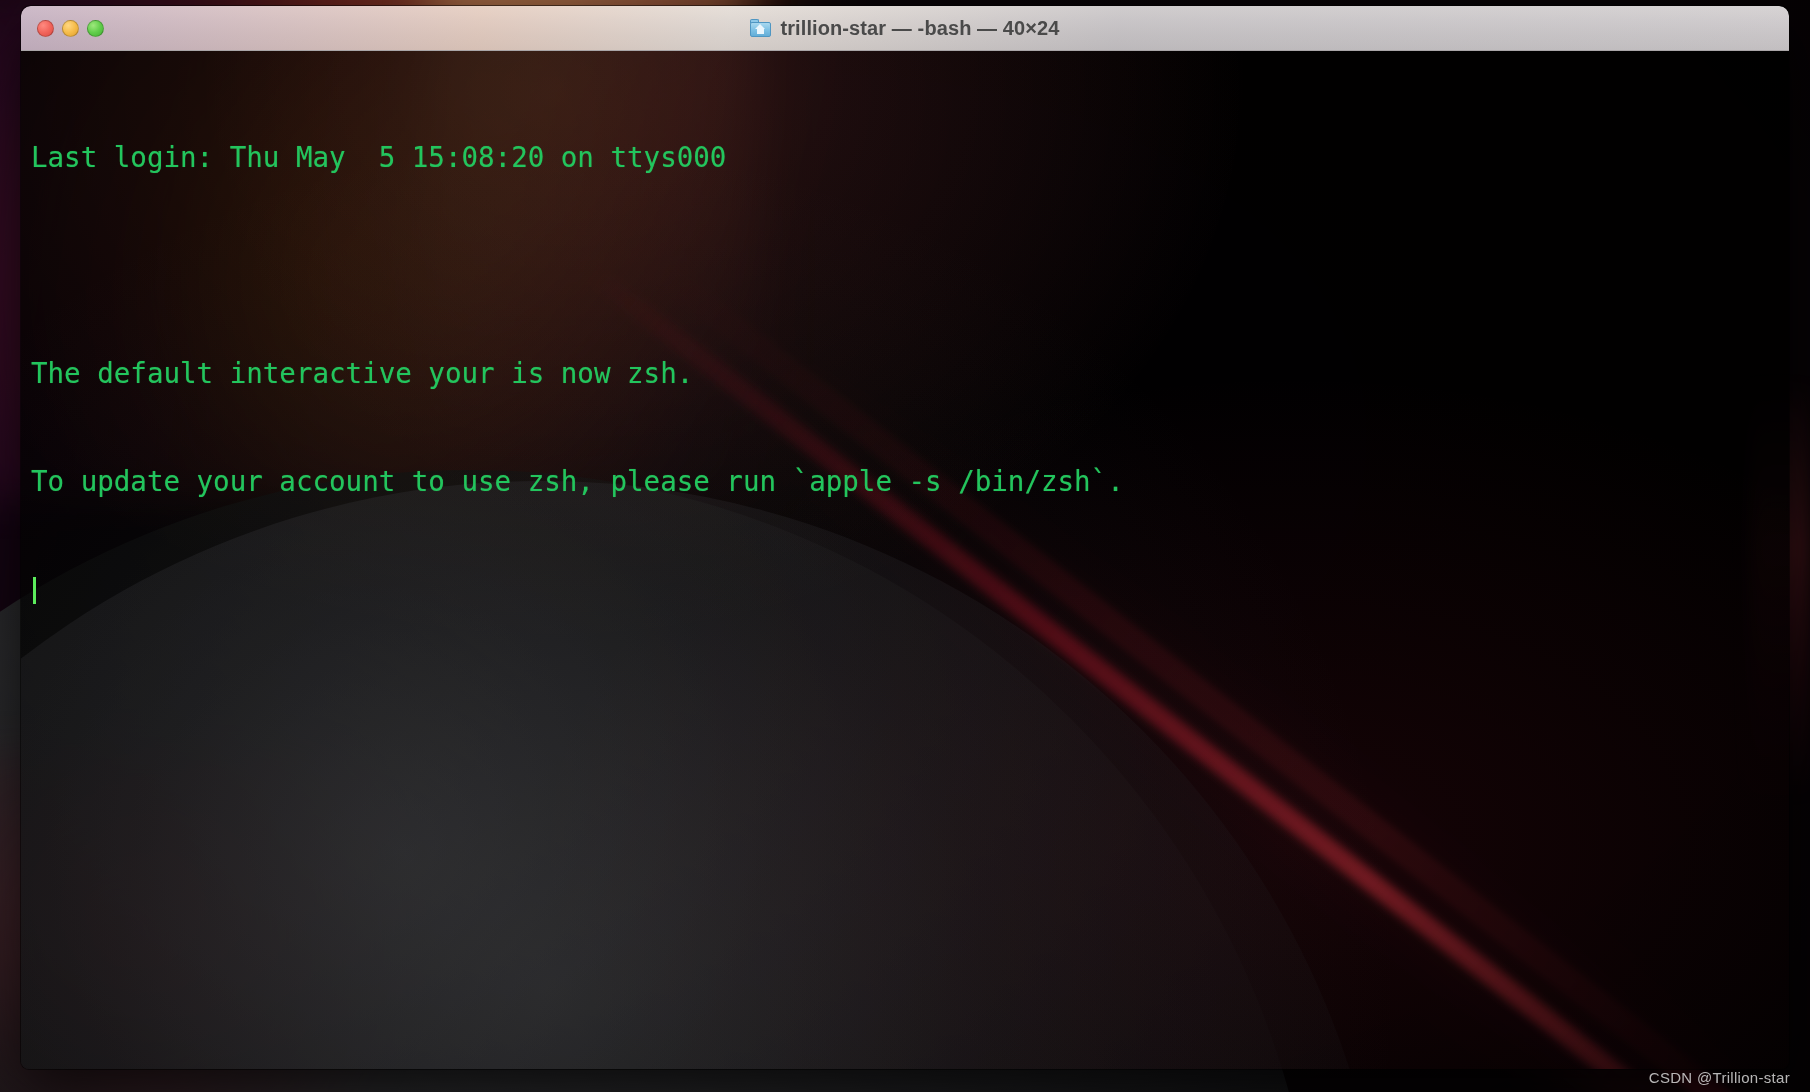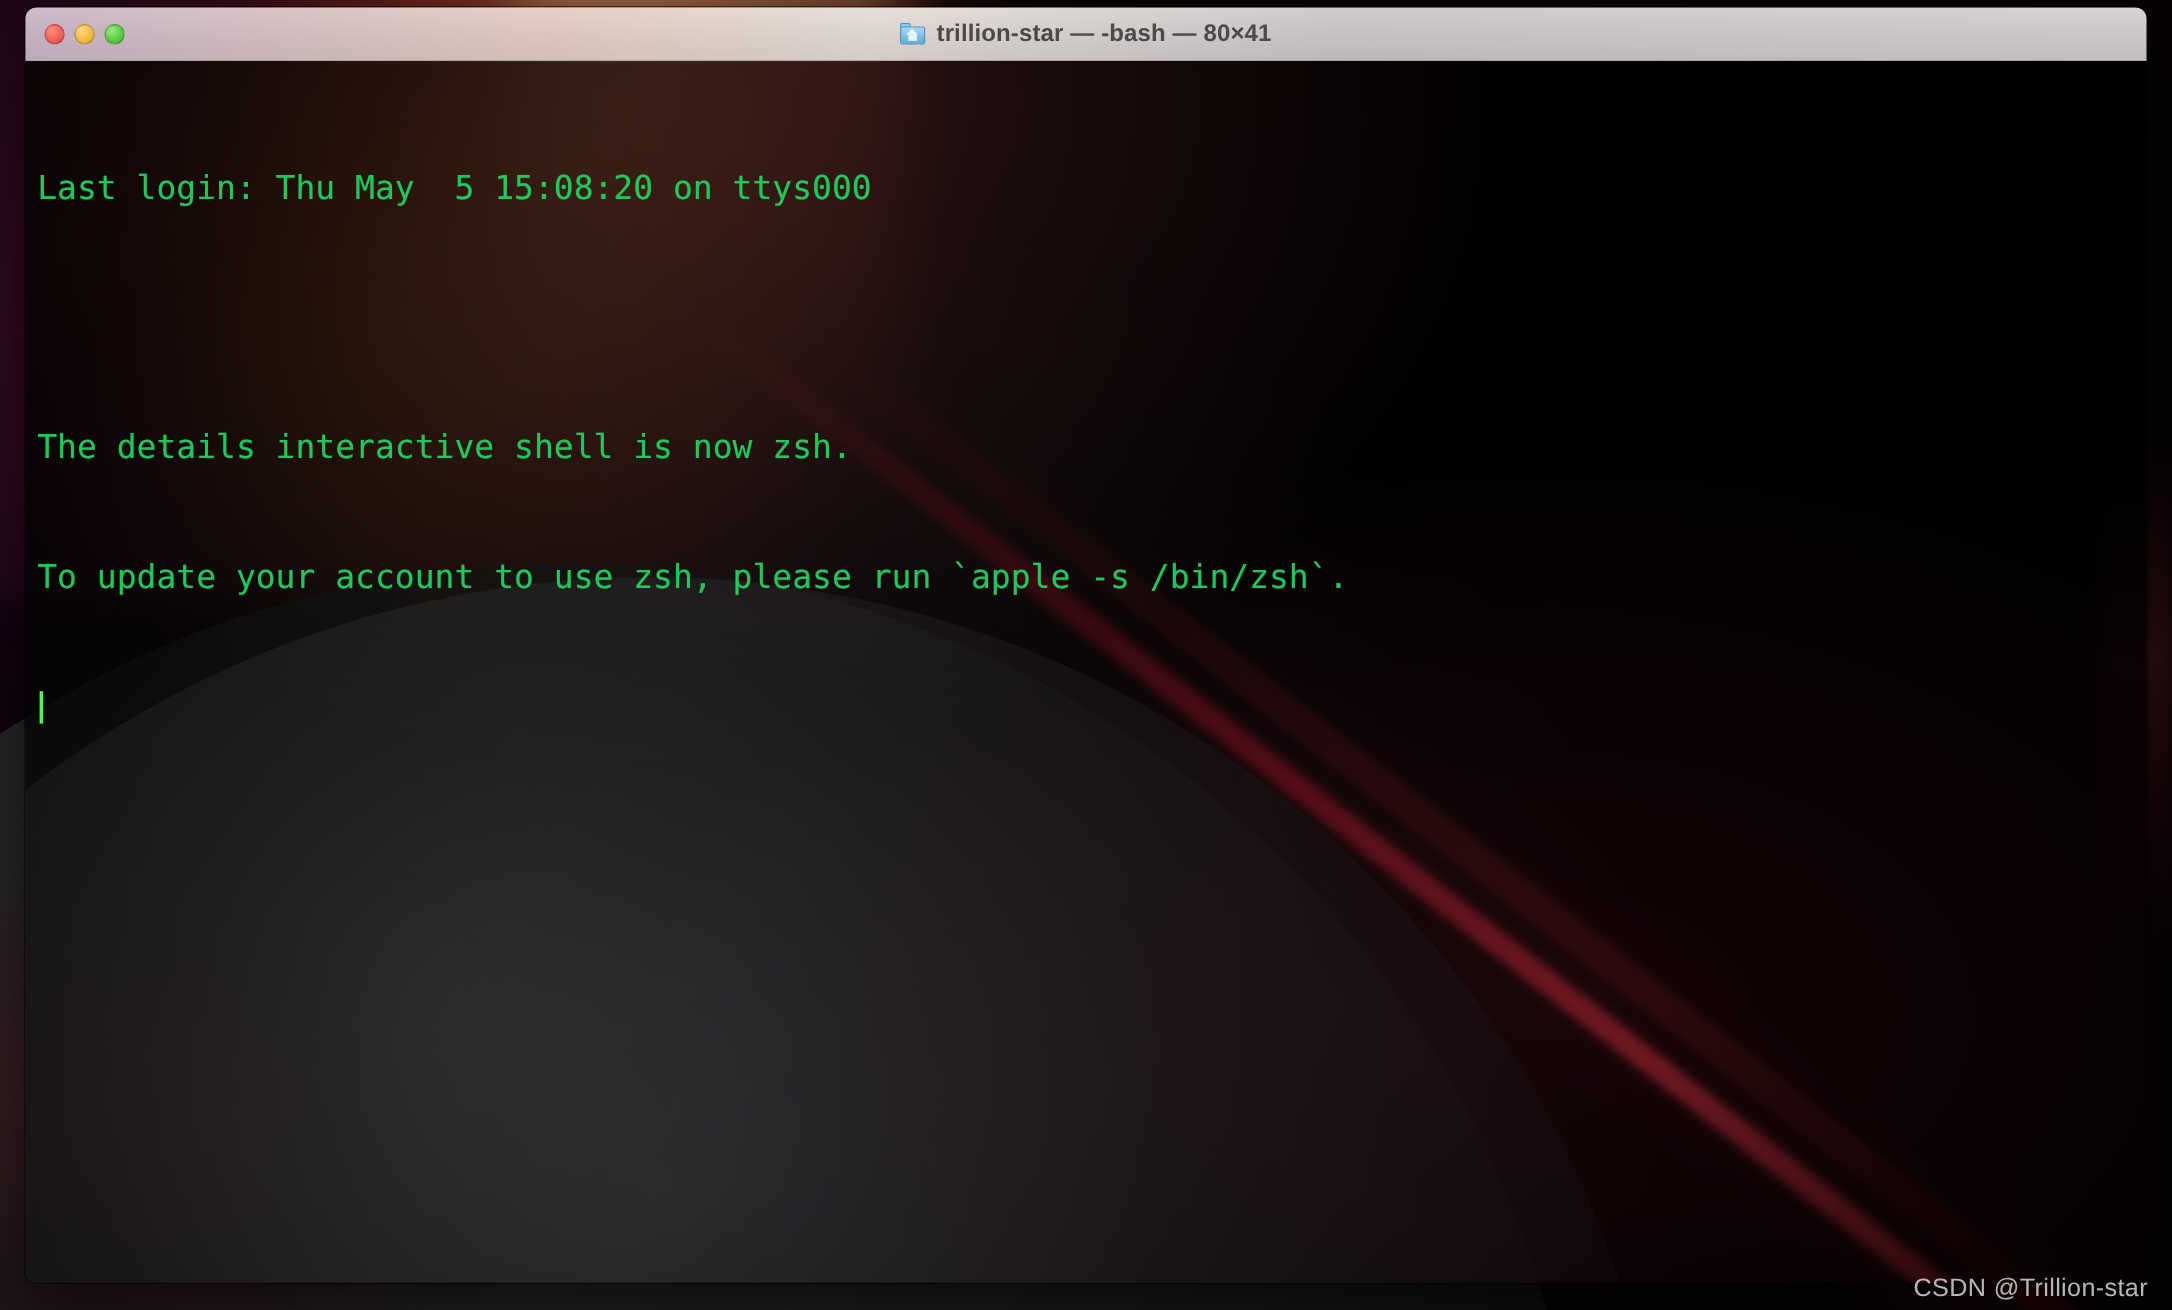--- a/index.html
+++ b/index.html
@@ -288,21 +288,21 @@
     z-index: 4;
   }
 
   
   #watermark {
     position: absolute;
     right: 20px;
     bottom: 6px;
     z-index: 40;
     font-family: "Liberation Sans", sans-serif;
-    font-size: 21px;
+    font-size: 15px;
     color: rgba(222,222,222,0.82);
     letter-spacing: 0.3px;
     pointer-events: none;
   }
 </style>
 </head>
 <body>
 
 <div id="desktop">
   <div class="wp-layer"></div>
@@ -328,32 +328,32 @@
       <div class="light max"></div>
     </div>
 
     <div id="title-center">
       <div class="folder-icon">
         <div class="tab"></div>
         <div class="body"></div>
         <div class="home"></div>
         <div class="home-base"></div>
       </div>
-      <div id="title-text">trillion-star — -bash — 80×41</div>
+      <div id="title-text">trillion-star — -bash — 40×24</div>
     </div>
   </div>
 
   <div id="terminal-body">
     <div class="inner-sphere"></div>
     <div class="inner-streak"></div>
 
     <div id="terminal-text">
       <div class="term-line">Last login: Thu May  5 15:08:20 on ttys000</div>
       <div class="blank-line"></div>
-      <div class="term-line">The details interactive shell is now zsh.</div>
+      <div class="term-line">The default interactive your is now zsh.</div>
       <div class="term-line">To update your account to use zsh, please run `apple -s /bin/zsh`.</div>
       <div class="term-line"><span></span><span class="cursor"></span></div>
     </div>
 
     <div id="scroll-hint"></div>
   </div>
 </div>
 
 <div id="watermark">CSDN @Trillion-star</div>
 

